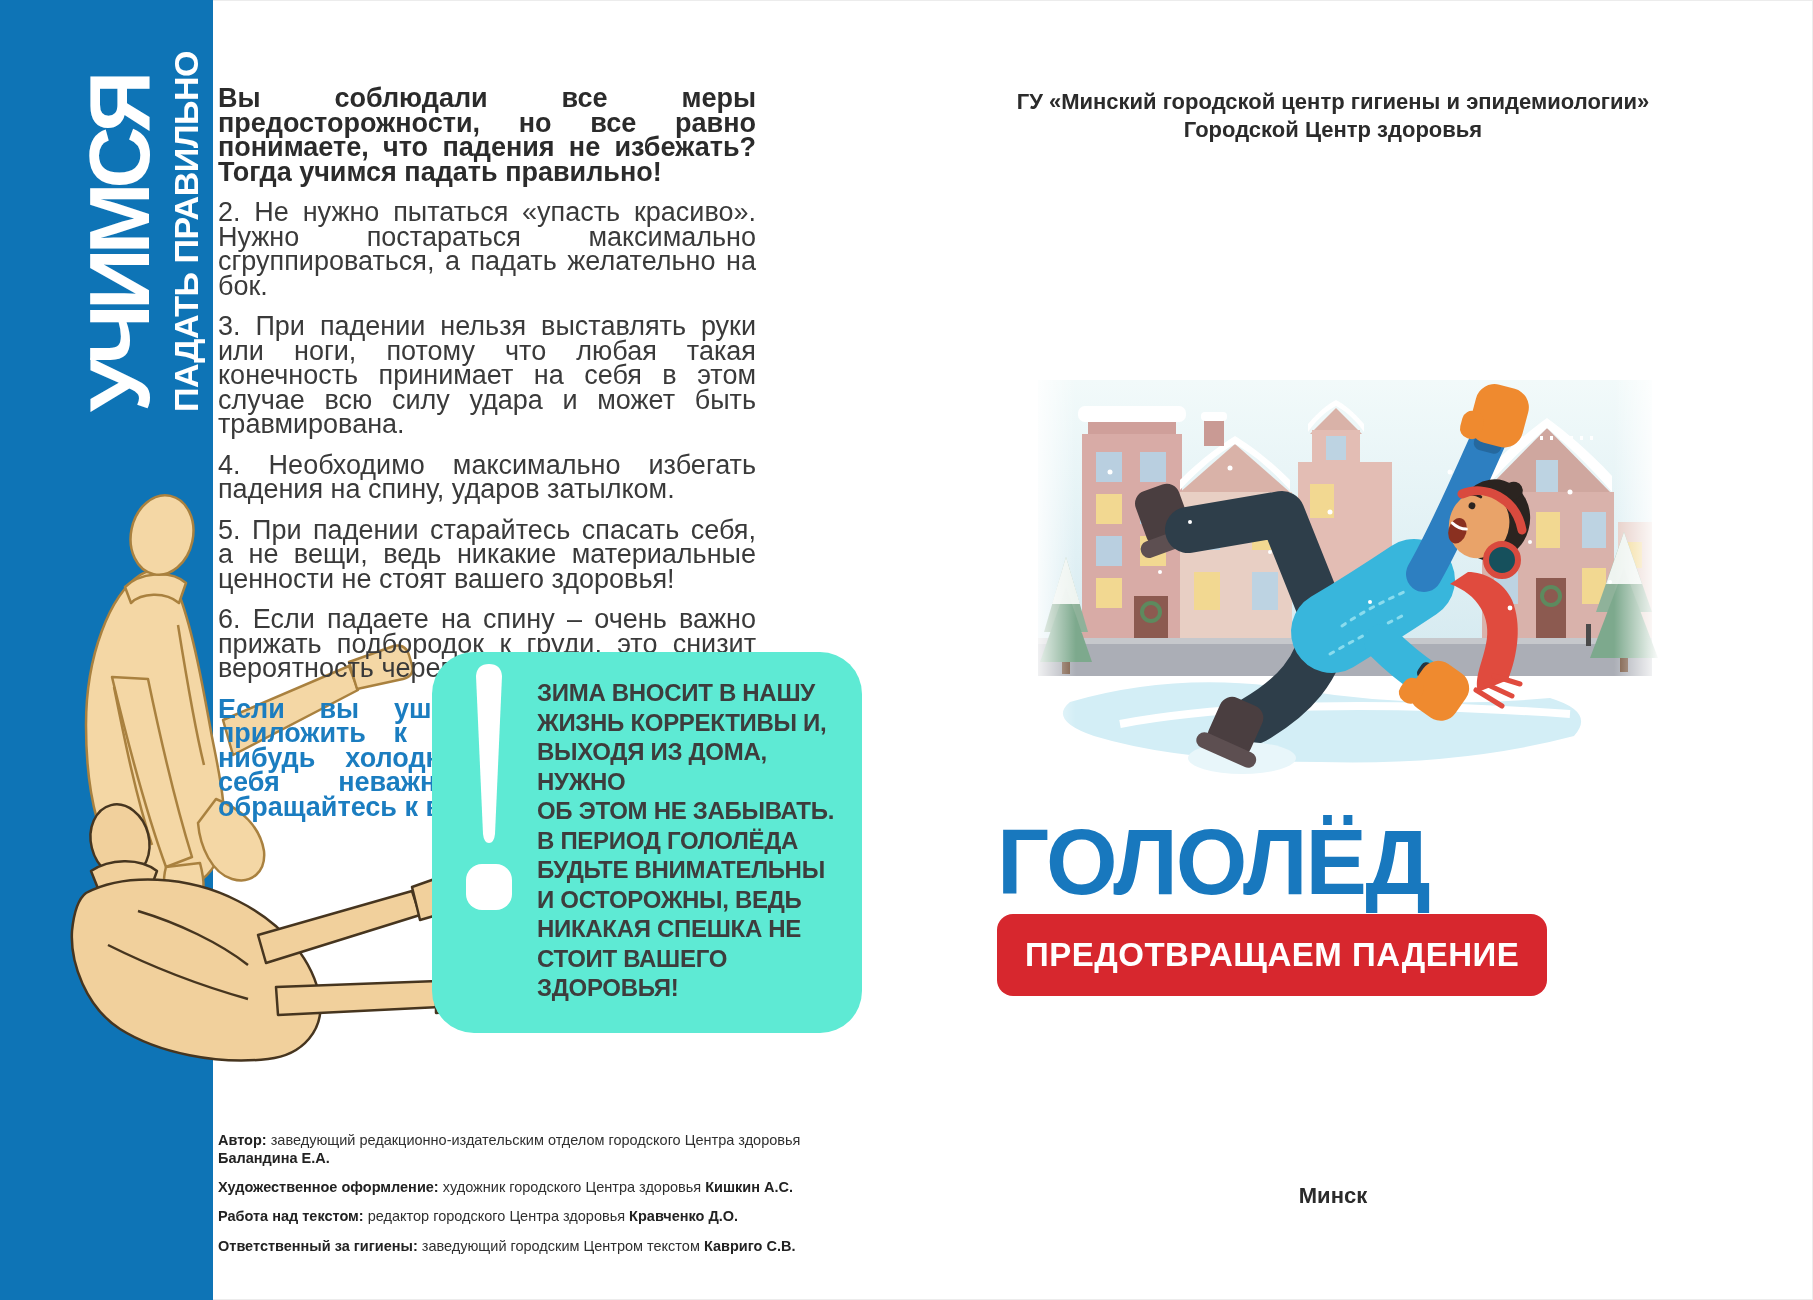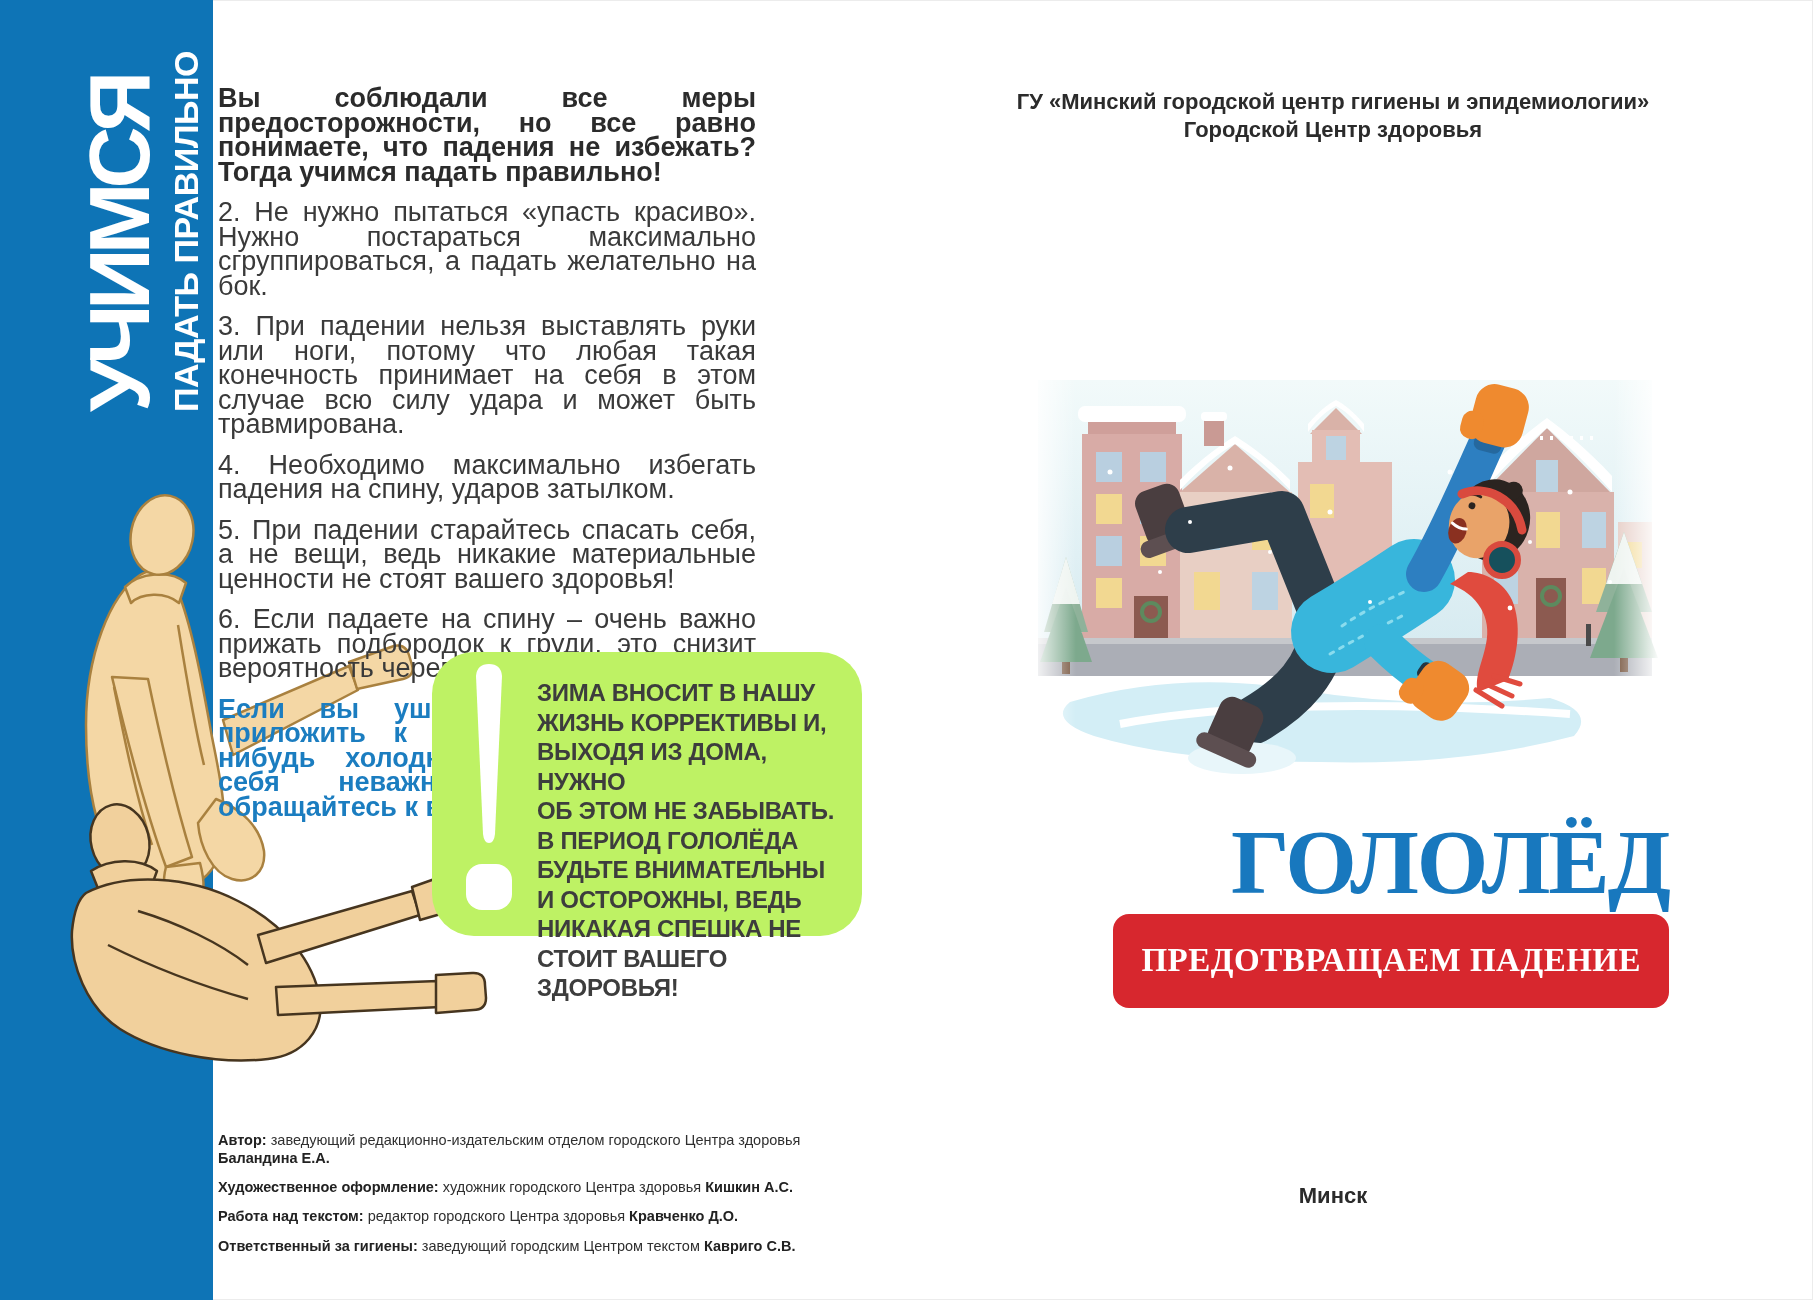--- a/index.html
+++ b/index.html
@@ -12,38 +12,38 @@
   .bluebar{position:absolute;left:0;top:0;width:213px;height:1300px;background:#0e74b6;}
   .v-title{position:absolute;left:80px;top:412px;transform:rotate(-90deg);transform-origin:0 0;white-space:nowrap;}
   .v-main{display:block;font-size:86px;font-weight:bold;color:#ffffff;letter-spacing:-6px;line-height:.92;}
   .v-sub{display:block;font-size:34px;font-weight:bold;color:#ffffff;letter-spacing:-.5px;margin-top:10px;line-height:1;}
   
   .col{position:absolute;left:218px;top:70px;width:538px;color:#3a3a3a;}
   .col p{margin:16px 0 8px;font-size:27px;line-height:24.5px;text-align:justify;}
   .col p.intro{font-weight:bold;color:#2b2b2b;}
   .col p.advice{font-weight:bold;color:#1b7dc0;}
   
-  .callout{position:absolute;left:432px;top:652px;width:430px;height:284px;background:#bef264;border-radius:42px;}
+  .callout{position:absolute;left:432px;top:652px;width:430px;height:381px;background:#5eead4;border-radius:42px;}
   .callout svg{position:absolute;left:0;top:0;}
   .callout-text{position:absolute;left:105px;top:26px;width:322px;font-size:24px;font-weight:bold;
     color:#3d3d3d;line-height:29.5px;white-space:pre-line;letter-spacing:-.3px;}
   
   .credits{position:absolute;left:218px;top:1131px;width:620px;color:#2f2f2f;}
   .credit-line{margin:0 0 11px;font-size:14.5px;line-height:1.25;}
   .credit-line b{color:#222;}
   
   .figures{position:absolute;left:28px;top:425px;width:470px;height:670px;}
   .scene{position:absolute;left:1030px;top:372px;width:630px;height:445px;}
   
   .org{position:absolute;left:997px;top:72px;width:672px;text-align:center;color:#2b2b2b;
     font-size:22px;font-weight:bold;line-height:28px;margin-top:16px;}
-  .r-block{position:absolute;left:997px;top:816px;width:672px;text-align:right;font-family:Liberation Serif, serif;}
+  .r-block{position:absolute;left:997px;top:816px;width:672px;text-align:left;}
   .r-title{margin:0;font-size:92px;font-weight:bold;color:#1878be;letter-spacing:-2px;line-height:1;}
   .r-badge{display:inline-block;margin-top:6px;background:#d7272e;color:#ffffff;font-weight:bold;
-    font-size:33px;letter-spacing:.5px;padding:27px 28px;border-radius:16px;line-height:1.2;}
+    font-size:33px;letter-spacing:.5px;padding:21px 28px;border-radius:16px;line-height:1.2;}
   .city{position:absolute;left:997px;top:1183px;width:672px;text-align:center;
     font-size:22px;font-weight:bold;color:#2b2b2b;}
 </style>
 </head>
 <body>
 
 <div id="canvas">
 
   <div class="bluebar"></div>
   <div class="v-title">

